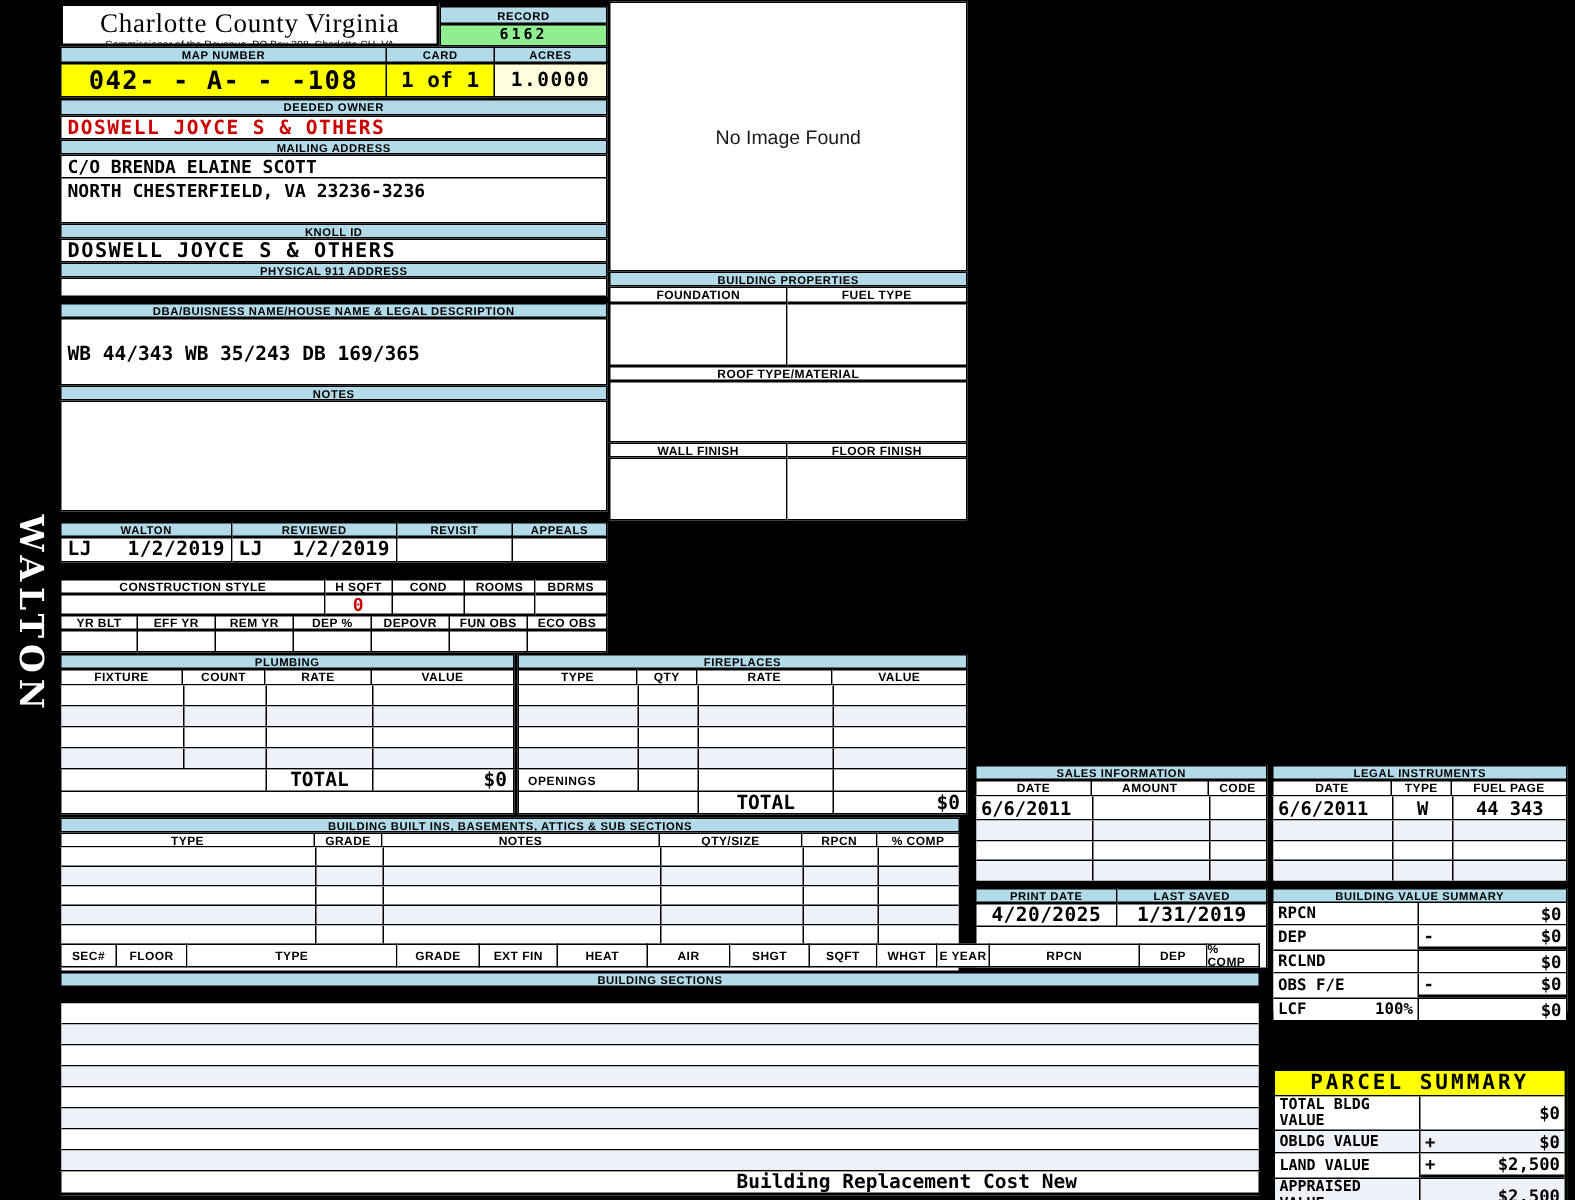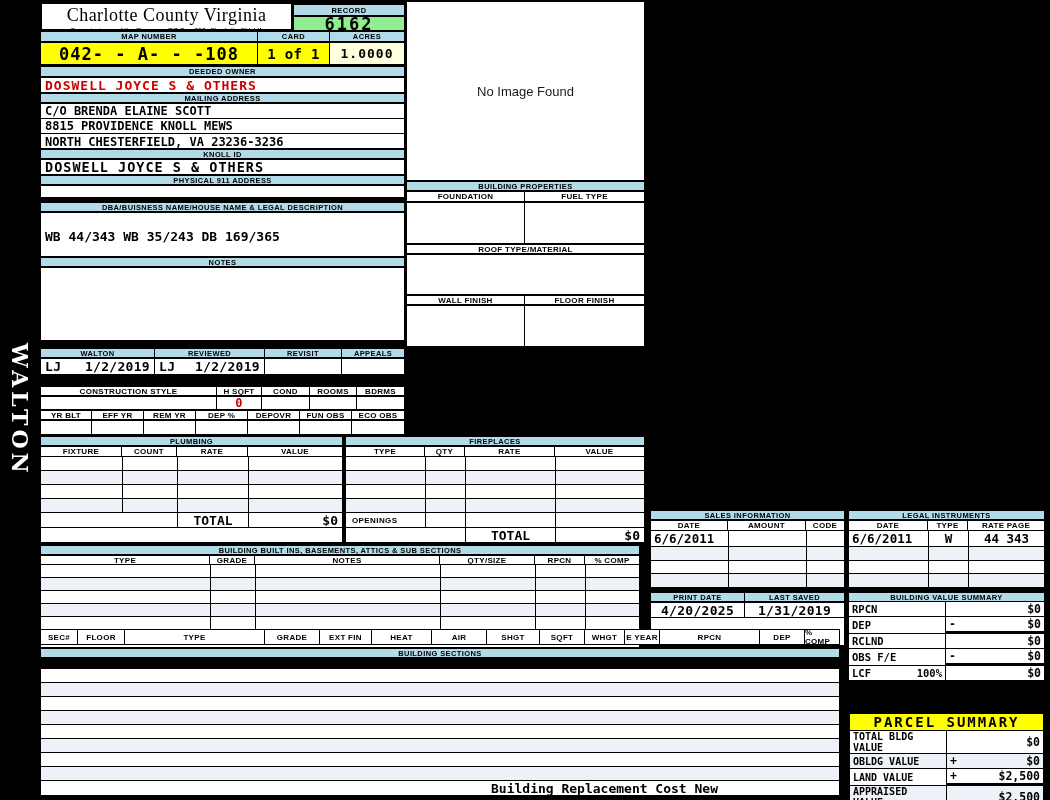--- a/index.html
+++ b/index.html
@@ -47,40 +47,39 @@
 
 <div id="canvas">
 
   <div class="abs watermark" style="left:0;top:332px;width:40px;height:156px">WALTON</div>
 
   <div class="abs box" style="left:40px;top:2px;width:253px;height:29px;border-width:2px">
     <div class="county">Charlotte County Virginia</div>
     <div class="commissioner">Commissioner of the Revenue, PO Box 308, Charlotte CH, VA</div>
   </div>
   <div class="abs bar" style="left:293px;top:4px;width:112px;height:12px">RECORD</div>
-  <div class="abs mono" style="left:293px;top:16px;width:112px;height:15px;background:#8FEE90;border:1px solid #000;display:flex;align-items:center;justify-content:center;font-size:17px;letter-spacing:2px">6162</div>
+  <div class="abs mono" style="left:293px;top:16px;width:112px;height:15px;background:#8FEE90;border:1px solid #000;display:flex;align-items:center;justify-content:center;font-size:10px;letter-spacing:2px">6162</div>
 
   <div class="abs hrow" style="left:40px;top:31px;width:365px;height:11px">
     <div class="bcell" style="width:218px">MAP NUMBER</div>
     <div class="bcell" style="width:72px">CARD</div>
     <div class="bcell" style="flex:1">ACRES</div>
   </div>
   <div class="abs hrow" style="left:40px;top:42px;width:365px;height:23px">
     <div class="wcell yellow mono" style="width:218px;font-size:17px;letter-spacing:1px">042- - A- - -108</div>
     <div class="wcell yellow mono" style="width:72px;font-size:14px">1 of 1</div>
     <div class="wcell mono" style="flex:1;font-size:13px;background:#FFFFDE;letter-spacing:1px">1.0000</div>
   </div>
 
   <div class="abs bar" style="left:40px;top:66px;width:365px;height:11px">DEEDED OWNER</div>
   <div class="abs box mono" style="left:40px;top:77px;width:365px;height:16px;display:flex;align-items:center;padding-left:4px;font-size:13px;color:#CC0000;letter-spacing:1px">DOSWELL JOYCE S &amp; OTHERS</div>
 
   <div class="abs bar" style="left:40px;top:93px;width:365px;height:10px">MAILING ADDRESS</div>
   <div class="abs box" style="left:40px;top:103px;width:365px;height:46px">
     <div class="addr-line">C/O BRENDA ELAINE SCOTT</div>
-    <div class="addr-line">8815 PROVIDENCE KNOLL MEWS</div>
     <div class="addr-line" style="border-bottom:none">NORTH CHESTERFIELD, VA 23236-3236</div>
   </div>
 
   <div class="abs bar" style="left:40px;top:149px;width:365px;height:10px">KNOLL ID</div>
   <div class="abs box mono" style="left:40px;top:159px;width:365px;height:16px;display:flex;align-items:center;padding-left:4px;font-size:13.5px;letter-spacing:1px">DOSWELL JOYCE S &amp; OTHERS</div>
 
   <div class="abs bar" style="left:40px;top:175px;width:365px;height:10px">PHYSICAL 911 ADDRESS</div>
   <div class="abs box" style="left:40px;top:185px;width:365px;height:13px"></div>
 
   <div class="abs bar" style="left:40px;top:202px;width:365px;height:10px">DBA/BUISNESS NAME/HOUSE NAME &amp; LEGAL DESCRIPTION</div>
@@ -330,21 +329,21 @@
       <div class="tcell" style="width:78px"></div>
       <div class="tcell" style="width:78px"></div>
       <div class="tcell" style="flex:1"></div>
     </div>
   </div>
 
   <div class="abs bar" style="left:848px;top:510px;width:197px;height:10px">LEGAL INSTRUMENTS</div>
   <div class="abs hrow" style="left:848px;top:520px;width:197px;height:11px">
     <div class="wcell" style="width:80px">DATE</div>
     <div class="wcell" style="width:40px">TYPE</div>
-    <div class="wcell" style="flex:1">RATE PAGE</div>
+    <div class="wcell" style="flex:1">FUEL PAGE</div>
   </div>
   <div class="abs rows" style="left:848px;top:531px;width:197px;height:57px">
     <div class="trow">
       <div class="tcell mono" style="width:80px;font-size:12.5px;display:flex;align-items:center;padding-left:3px">6/6/2011</div>
       <div class="tcell mono" style="width:40px;font-size:12.5px;display:flex;align-items:center;justify-content:center">W</div>
       <div class="tcell mono" style="flex:1;font-size:12.5px;display:flex;align-items:center;justify-content:center">44 343</div>
     </div>
     <div class="trow">
       <div class="tcell" style="width:80px"></div>
       <div class="tcell" style="width:40px"></div>

